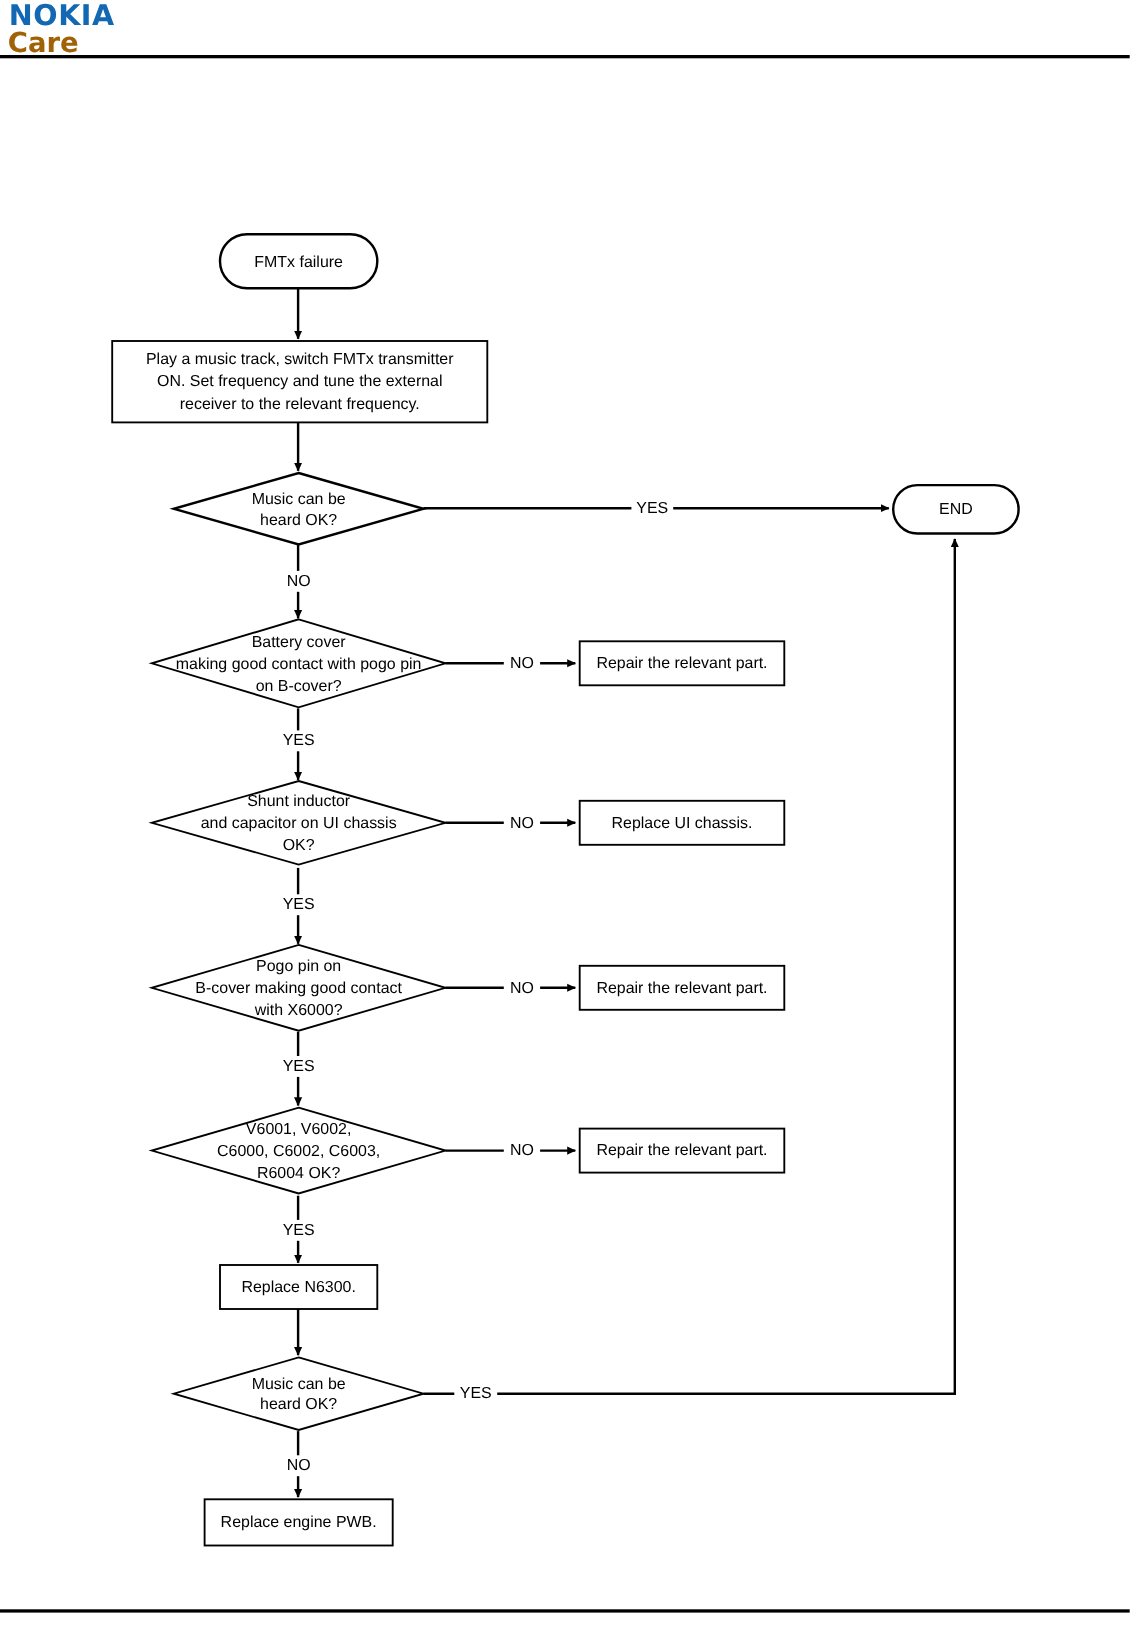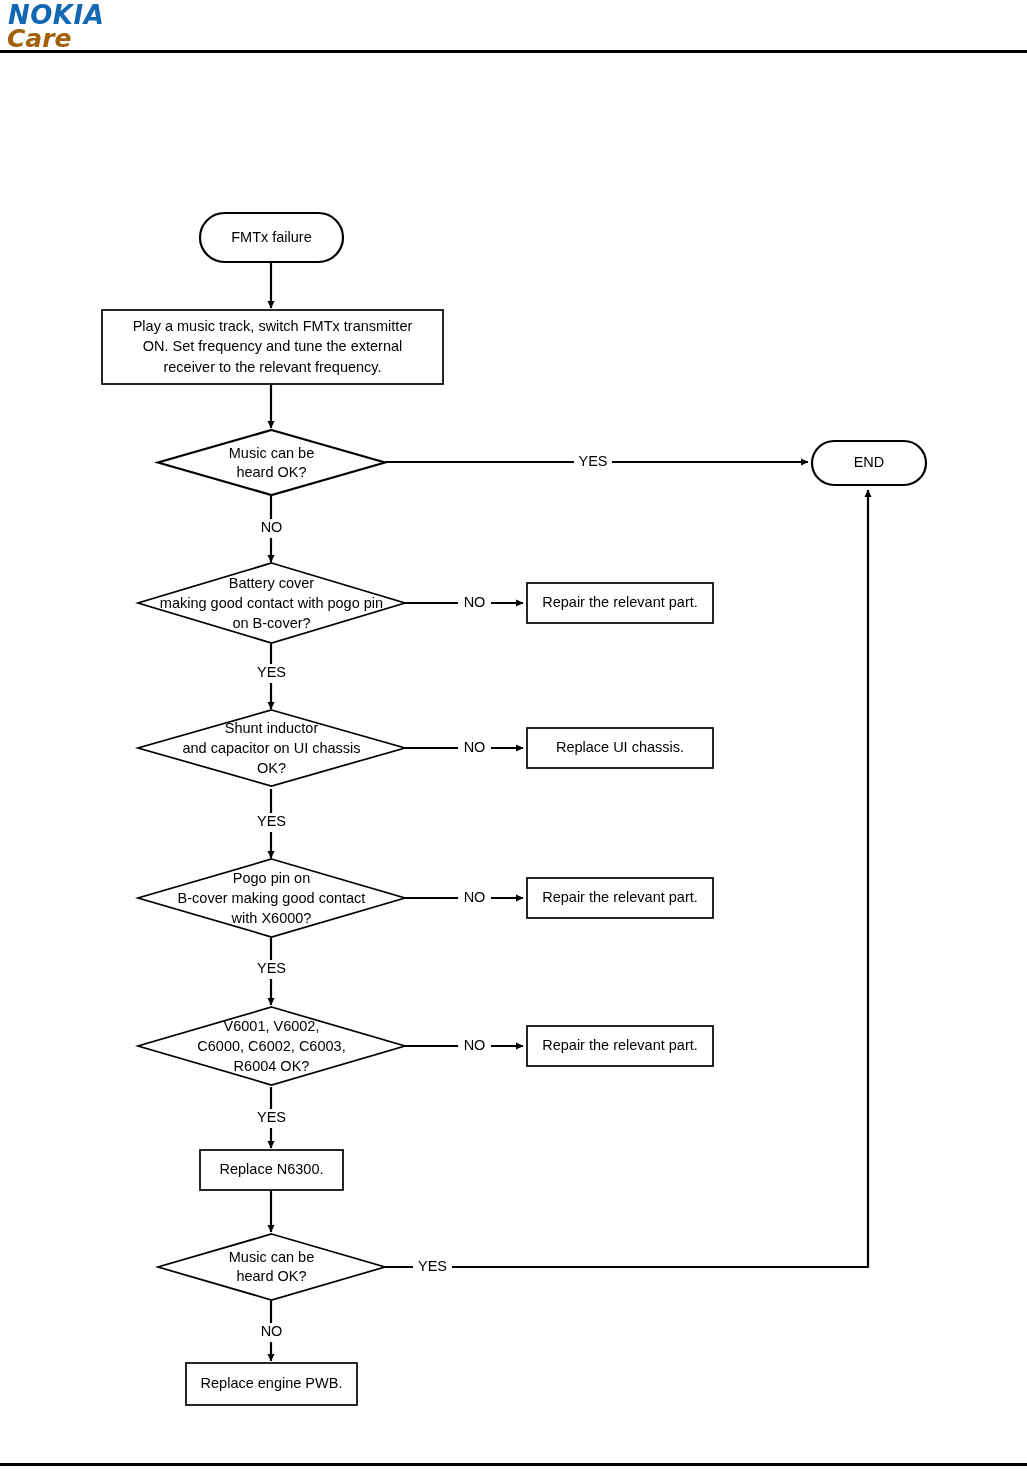--- a/index.html
+++ b/index.html
@@ -26,21 +26,20 @@
     position: absolute;
     left: 0; top: 0;
     width: 1027px;
     height: 56px;
   }
   #brand {
     position: absolute;
     left: 8px;
     top: 2px;
     line-height: 1;
-    font-style: italic;
   }
   #brand-nokia {
     display: block;
     font-family: "DejaVu Sans", sans-serif;
     font-weight: bold;
     font-size: 26px;
     letter-spacing: 0.5px;
     color: #1268b3;
   }
   #brand-care {

